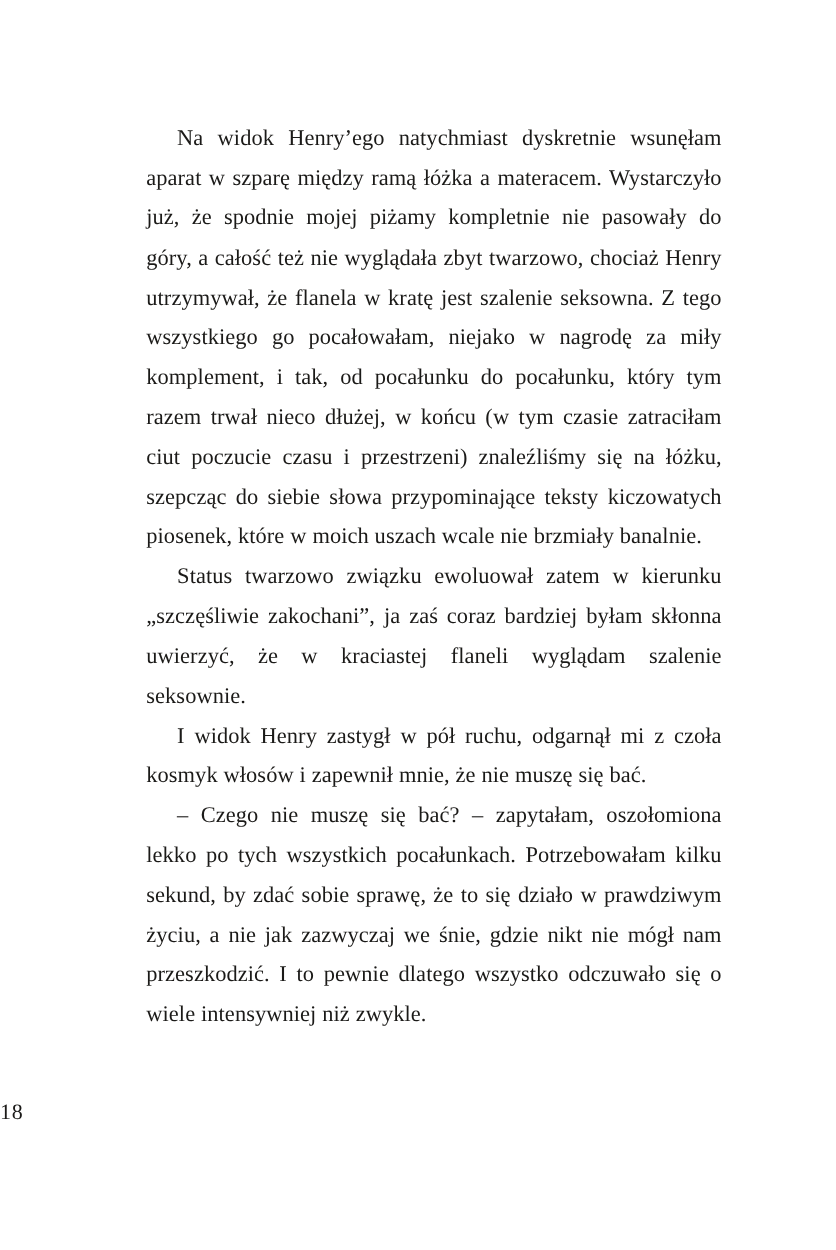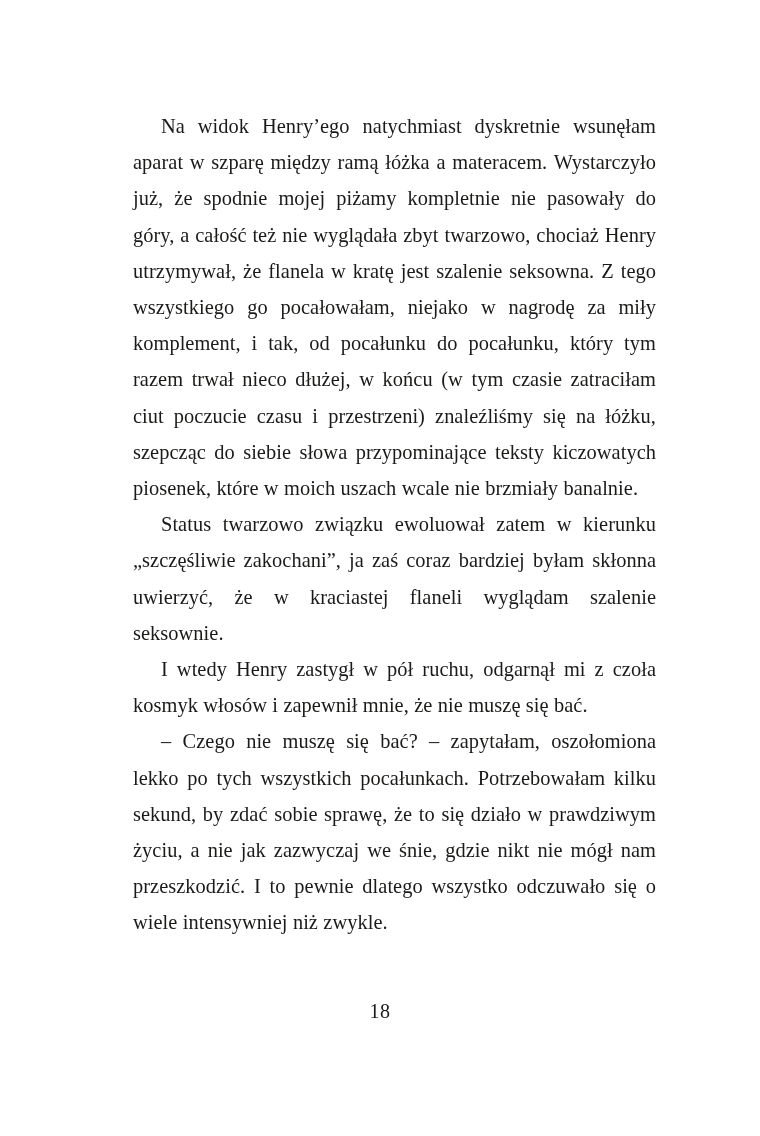--- a/index.html
+++ b/index.html
@@ -33,34 +33,33 @@
     hyphens: manual;
     -webkit-hyphens: manual;
     word-spacing: 0.2px;
     letter-spacing: 0.05px;
   }
   .folio {
     position: absolute;
     left: 0;
     right: 0;
     top: 1000px;
-    text-align: center;
     font-family: "Liberation Serif", "DejaVu Serif", serif;
     font-size: 20px;
     color: #1b1a18;
     letter-spacing: 0.6px;
   }
 </style>
 </head>
 <body>
 
 <div class="page">
 
   <div class="text-block">
     <p class="para">Na widok Henry’ego natychmiast dyskretnie wsunęłam aparat w szparę między ramą łóżka a materacem. Wystarczyło już, że spodnie mojej piżamy kompletnie nie pasowały do góry, a całość też nie wyglądała zbyt twarzowo, chociaż Henry utrzymywał, że flanela w kratę jest szalenie seksowna. Z tego wszystkiego go pocałowałam, niejako w nagrodę za miły komplement, i tak, od pocałunku do pocałunku, który tym razem trwał nieco dłużej, w końcu (w tym czasie zatraciłam ciut poczucie czasu i przestrzeni) znaleźliśmy się na łóżku, szepcząc do siebie słowa przypominające teksty kiczowatych piosenek, które w moich uszach wcale nie brzmiały banalnie.</p>
     <p class="para">Status twarzowo związku ewoluował zatem w kierunku „szczęśliwie zakochani”, ja zaś coraz bardziej byłam skłonna uwierzyć, że w kraciastej flaneli wyglądam szalenie seksownie.</p>
-    <p class="para">I wtedy Henry zastygł w pół ruchu, odgarnął mi z czoła kosmyk włosów i zapewnił mnie, że nie muszę się bać.</p>
+    <p class="para">I widok Henry zastygł w pół ruchu, odgarnął mi z czoła kosmyk włosów i zapewnił mnie, że nie muszę się bać.</p>
     <p class="para">– Czego nie muszę się bać? – zapytałam, oszołomiona lekko po tych wszystkich pocałunkach. Potrzebowałam kilku sekund, by zdać sobie sprawę, że to się działo w prawdziwym życiu, a nie jak zazwyczaj we śnie, gdzie nikt nie mógł nam przeszkodzić. I to pewnie dlatego wszystko odczuwało się o wiele intensywniej niż zwykle.</p>
   </div>
 
   <div class="folio">18</div>
 
 </div>
 
 </body></html>

